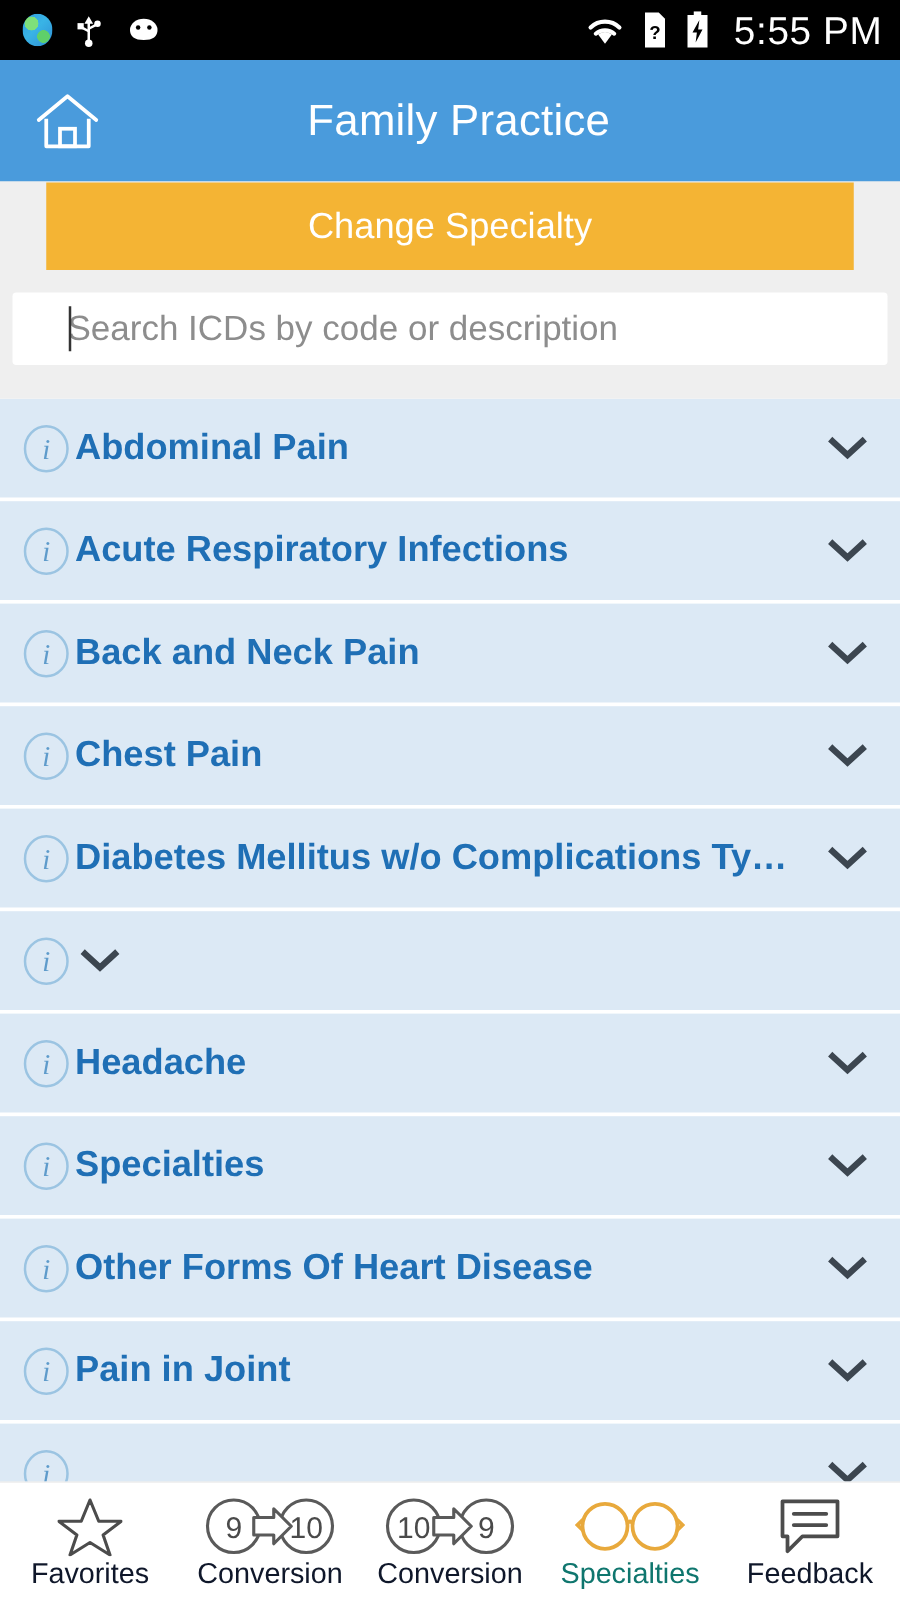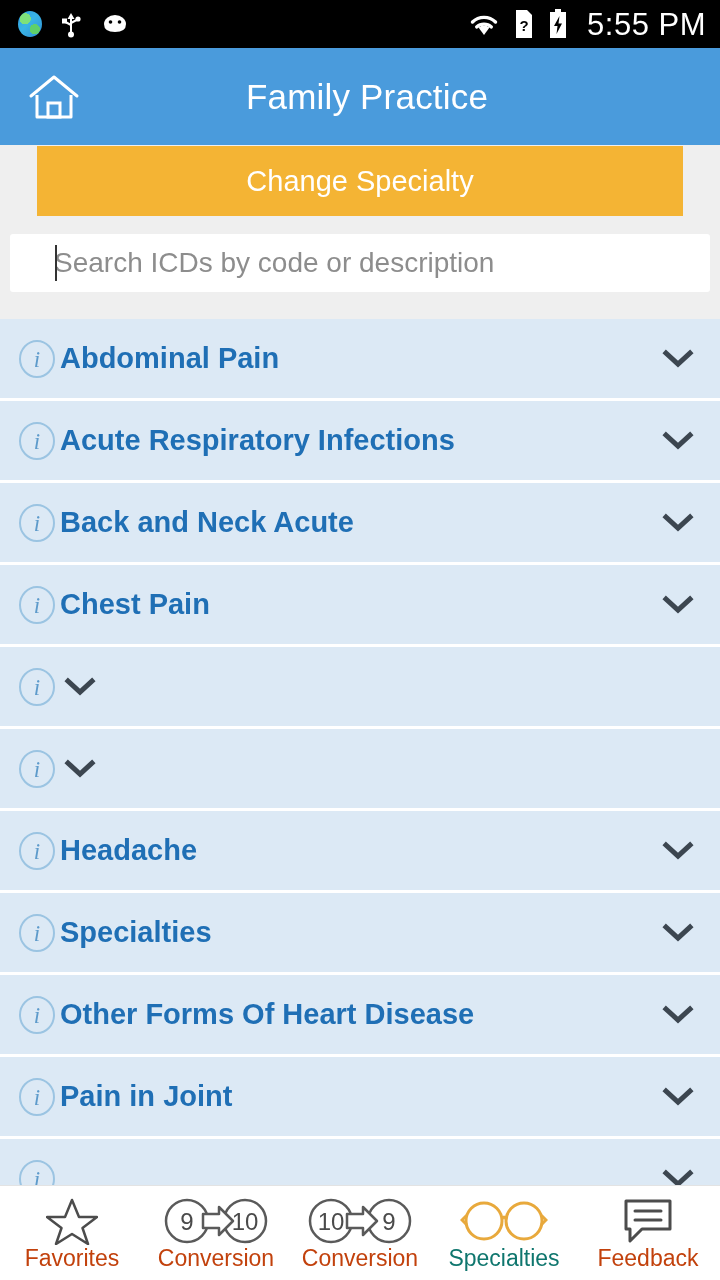--- a/index.html
+++ b/index.html
@@ -127,21 +127,21 @@
     border-top:1px solid #e3e3e3;
     display:flex; align-items:center;
   }
   .nav-item {
     flex:1 1 0; height:100%;
     display:flex; flex-direction:column;
     align-items:center; justify-content:center;
     gap:2px; cursor:pointer;
   }
   .nav-ico { height:48px; display:flex; align-items:center; justify-content:center; }
-  .nav-label { font-size:23px; color:#c2410c; line-height:1; }
+  .nav-label { font-size:23px; color:#0f172a; line-height:1; }
   .nav-item.active .nav-label { color:#0f766e; }
 </style>
 </head>
 <body>
 
 <div id="screen">
 
   <div class="statusbar">
     <div class="sb-left">
       <span class="globe"></span>
@@ -231,21 +231,21 @@
           </svg>
         </span>
       </div>
       <div class="row">
         <span class="info-icon">
           <svg width="42" height="42" viewBox="0 0 42 42">
             <ellipse cx="21" cy="21" rx="17" ry="18" fill="none" stroke="#9BC4E2" stroke-width="2"></ellipse>
             <text x="21" y="29" text-anchor="middle" font-size="23" font-style="italic" font-family="Liberation Serif, serif" fill="#5E9BCB">i</text>
           </svg>
         </span>
-        <span class="row-label">Back and Neck Acute</span>
+        <span class="row-label">Back and Neck Pain</span>
         <span class="chev">
           <svg width="32" height="22" viewBox="0 0 32 22">
             <path d="M4 5 L16 16 L28 5" stroke="#3c4650" stroke-width="5" fill="none" stroke-linecap="square"></path>
           </svg>
         </span>
       </div>
       <div class="row">
         <span class="info-icon">
           <svg width="42" height="42" viewBox="0 0 42 42">
             <ellipse cx="21" cy="21" rx="17" ry="18" fill="none" stroke="#9BC4E2" stroke-width="2"></ellipse>
@@ -259,20 +259,21 @@
           </svg>
         </span>
       </div>
       <div class="row">
         <span class="info-icon">
           <svg width="42" height="42" viewBox="0 0 42 42">
             <ellipse cx="21" cy="21" rx="17" ry="18" fill="none" stroke="#9BC4E2" stroke-width="2"></ellipse>
             <text x="21" y="29" text-anchor="middle" font-size="23" font-style="italic" font-family="Liberation Serif, serif" fill="#5E9BCB">i</text>
           </svg>
         </span>
+        <span class="row-label">Diabetes Mellitus w/o Complications Ty…</span>
         <span class="chev">
           <svg width="32" height="22" viewBox="0 0 32 22">
             <path d="M4 5 L16 16 L28 5" stroke="#3c4650" stroke-width="5" fill="none" stroke-linecap="square"></path>
           </svg>
         </span>
       </div>
       <div class="row">
         <span class="info-icon">
           <svg width="42" height="42" viewBox="0 0 42 42">
             <ellipse cx="21" cy="21" rx="17" ry="18" fill="none" stroke="#9BC4E2" stroke-width="2"></ellipse>

